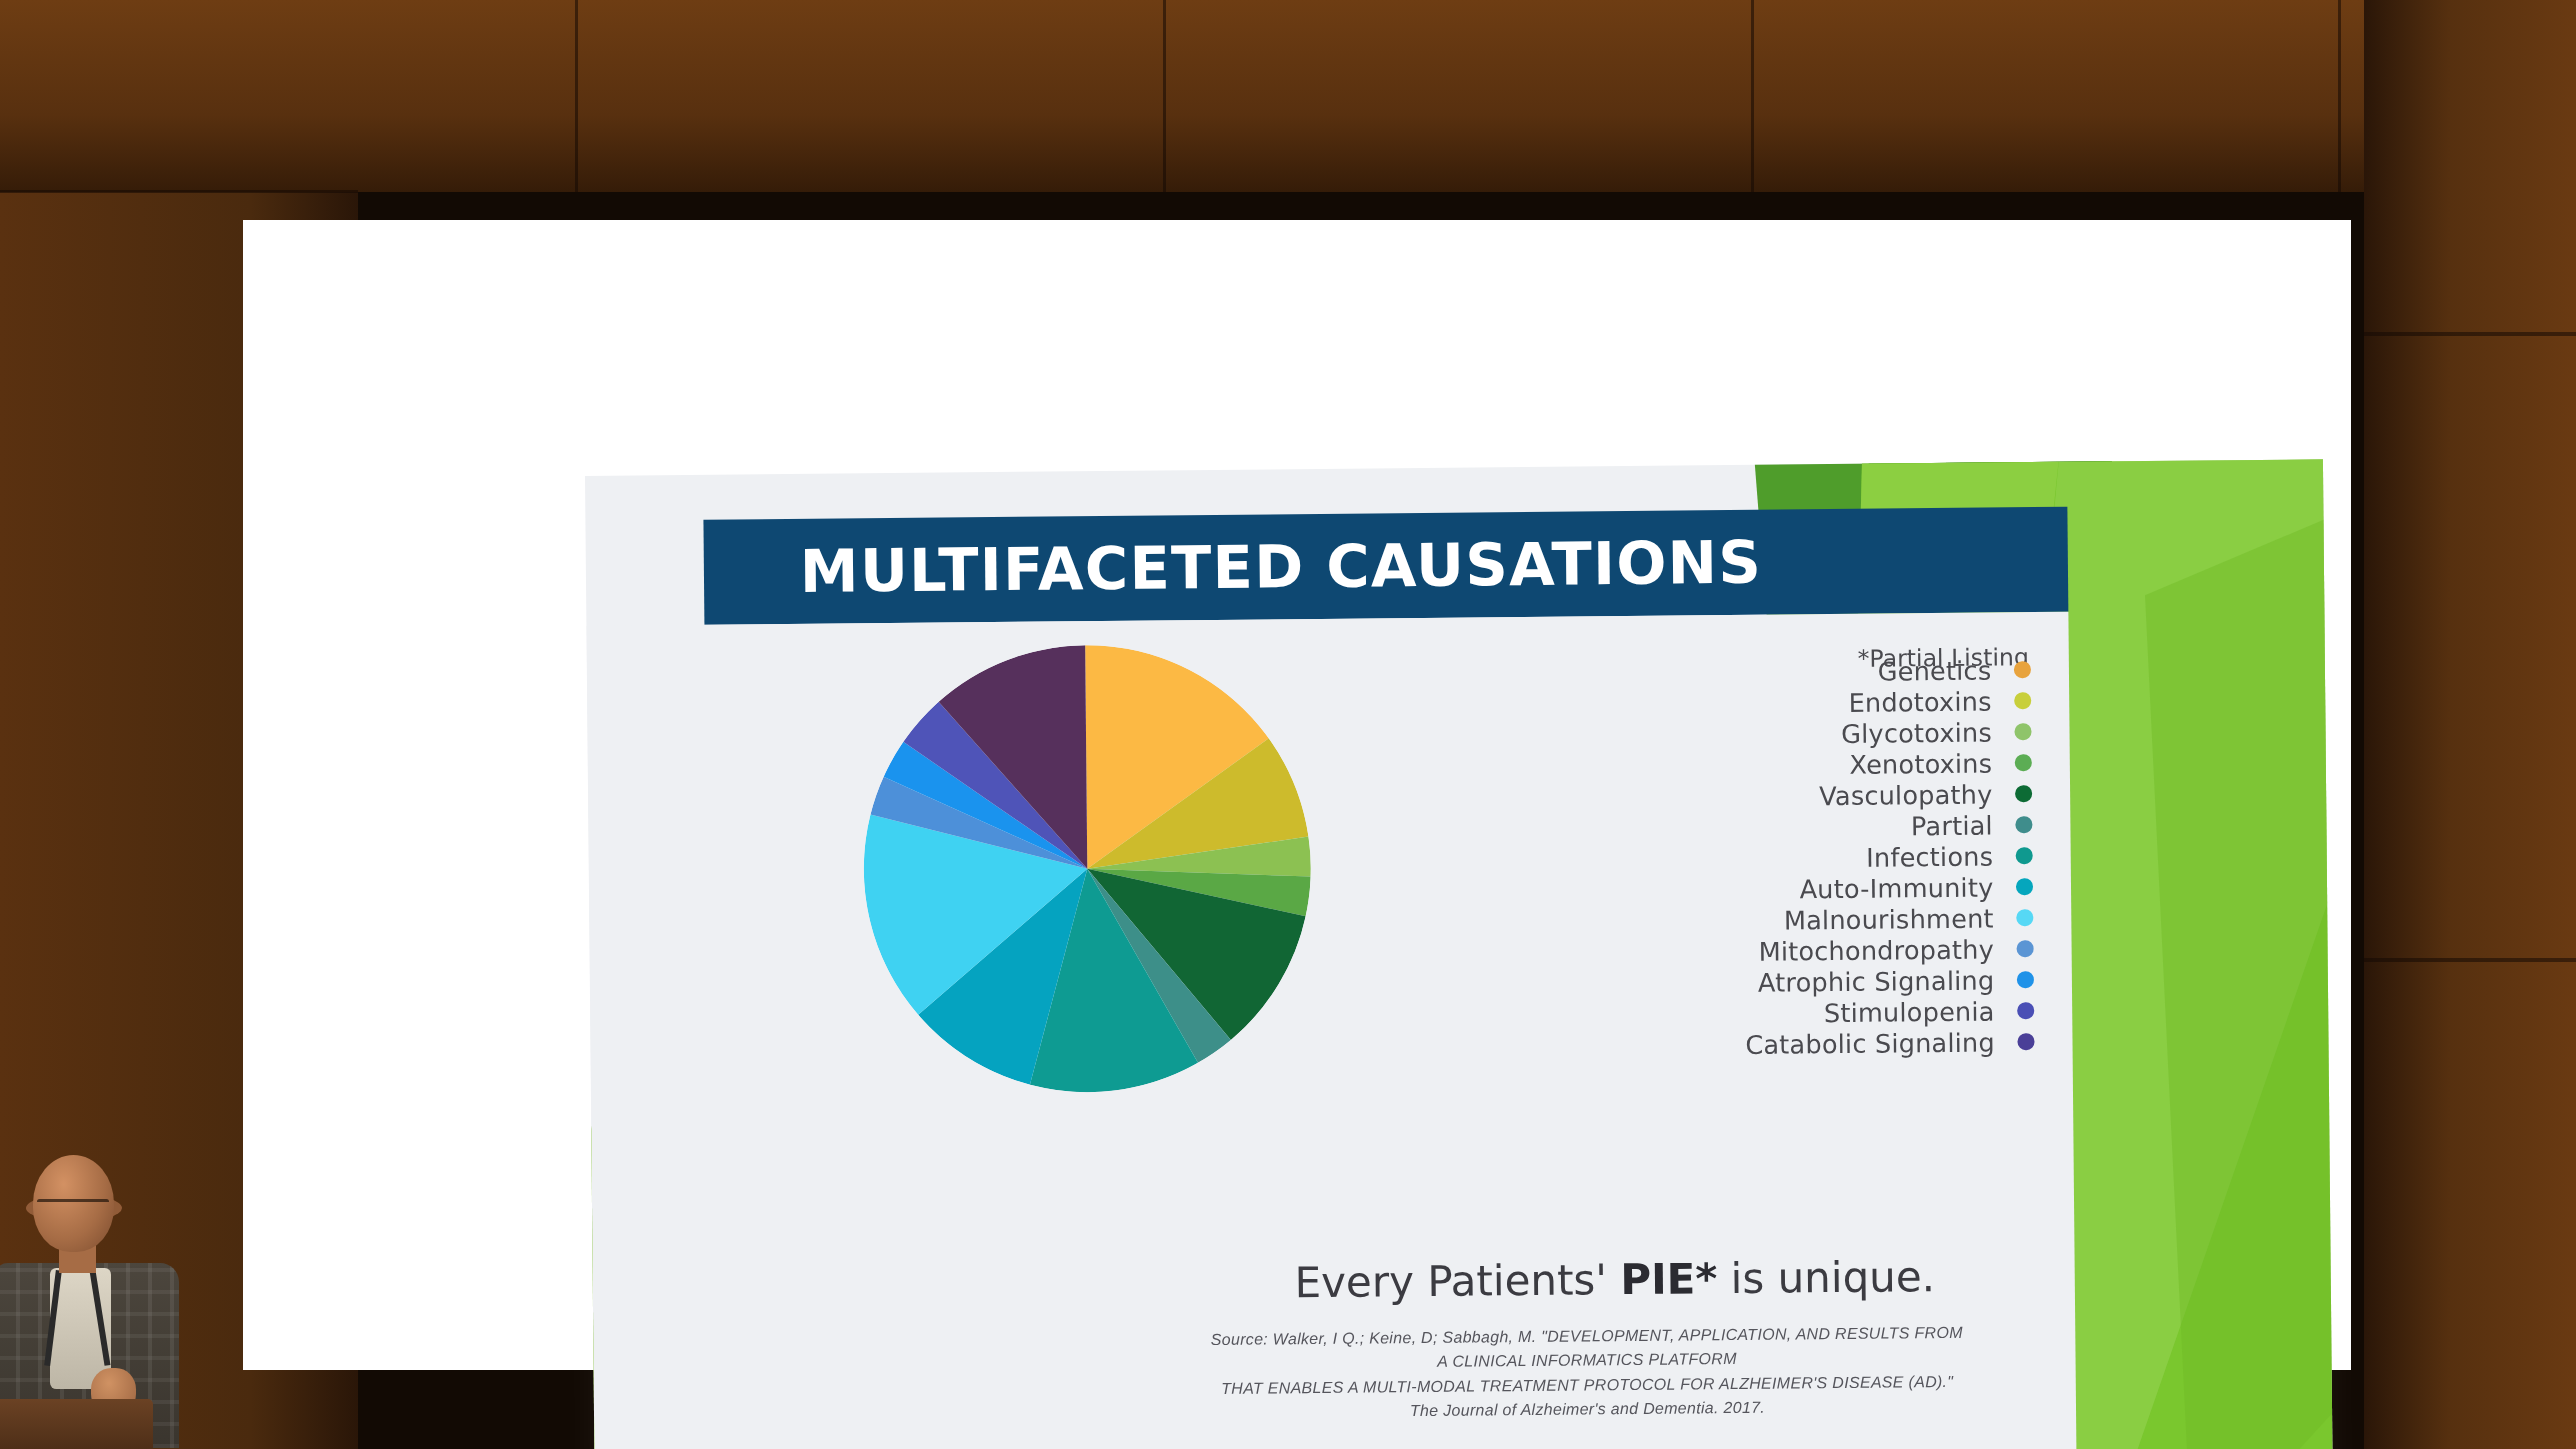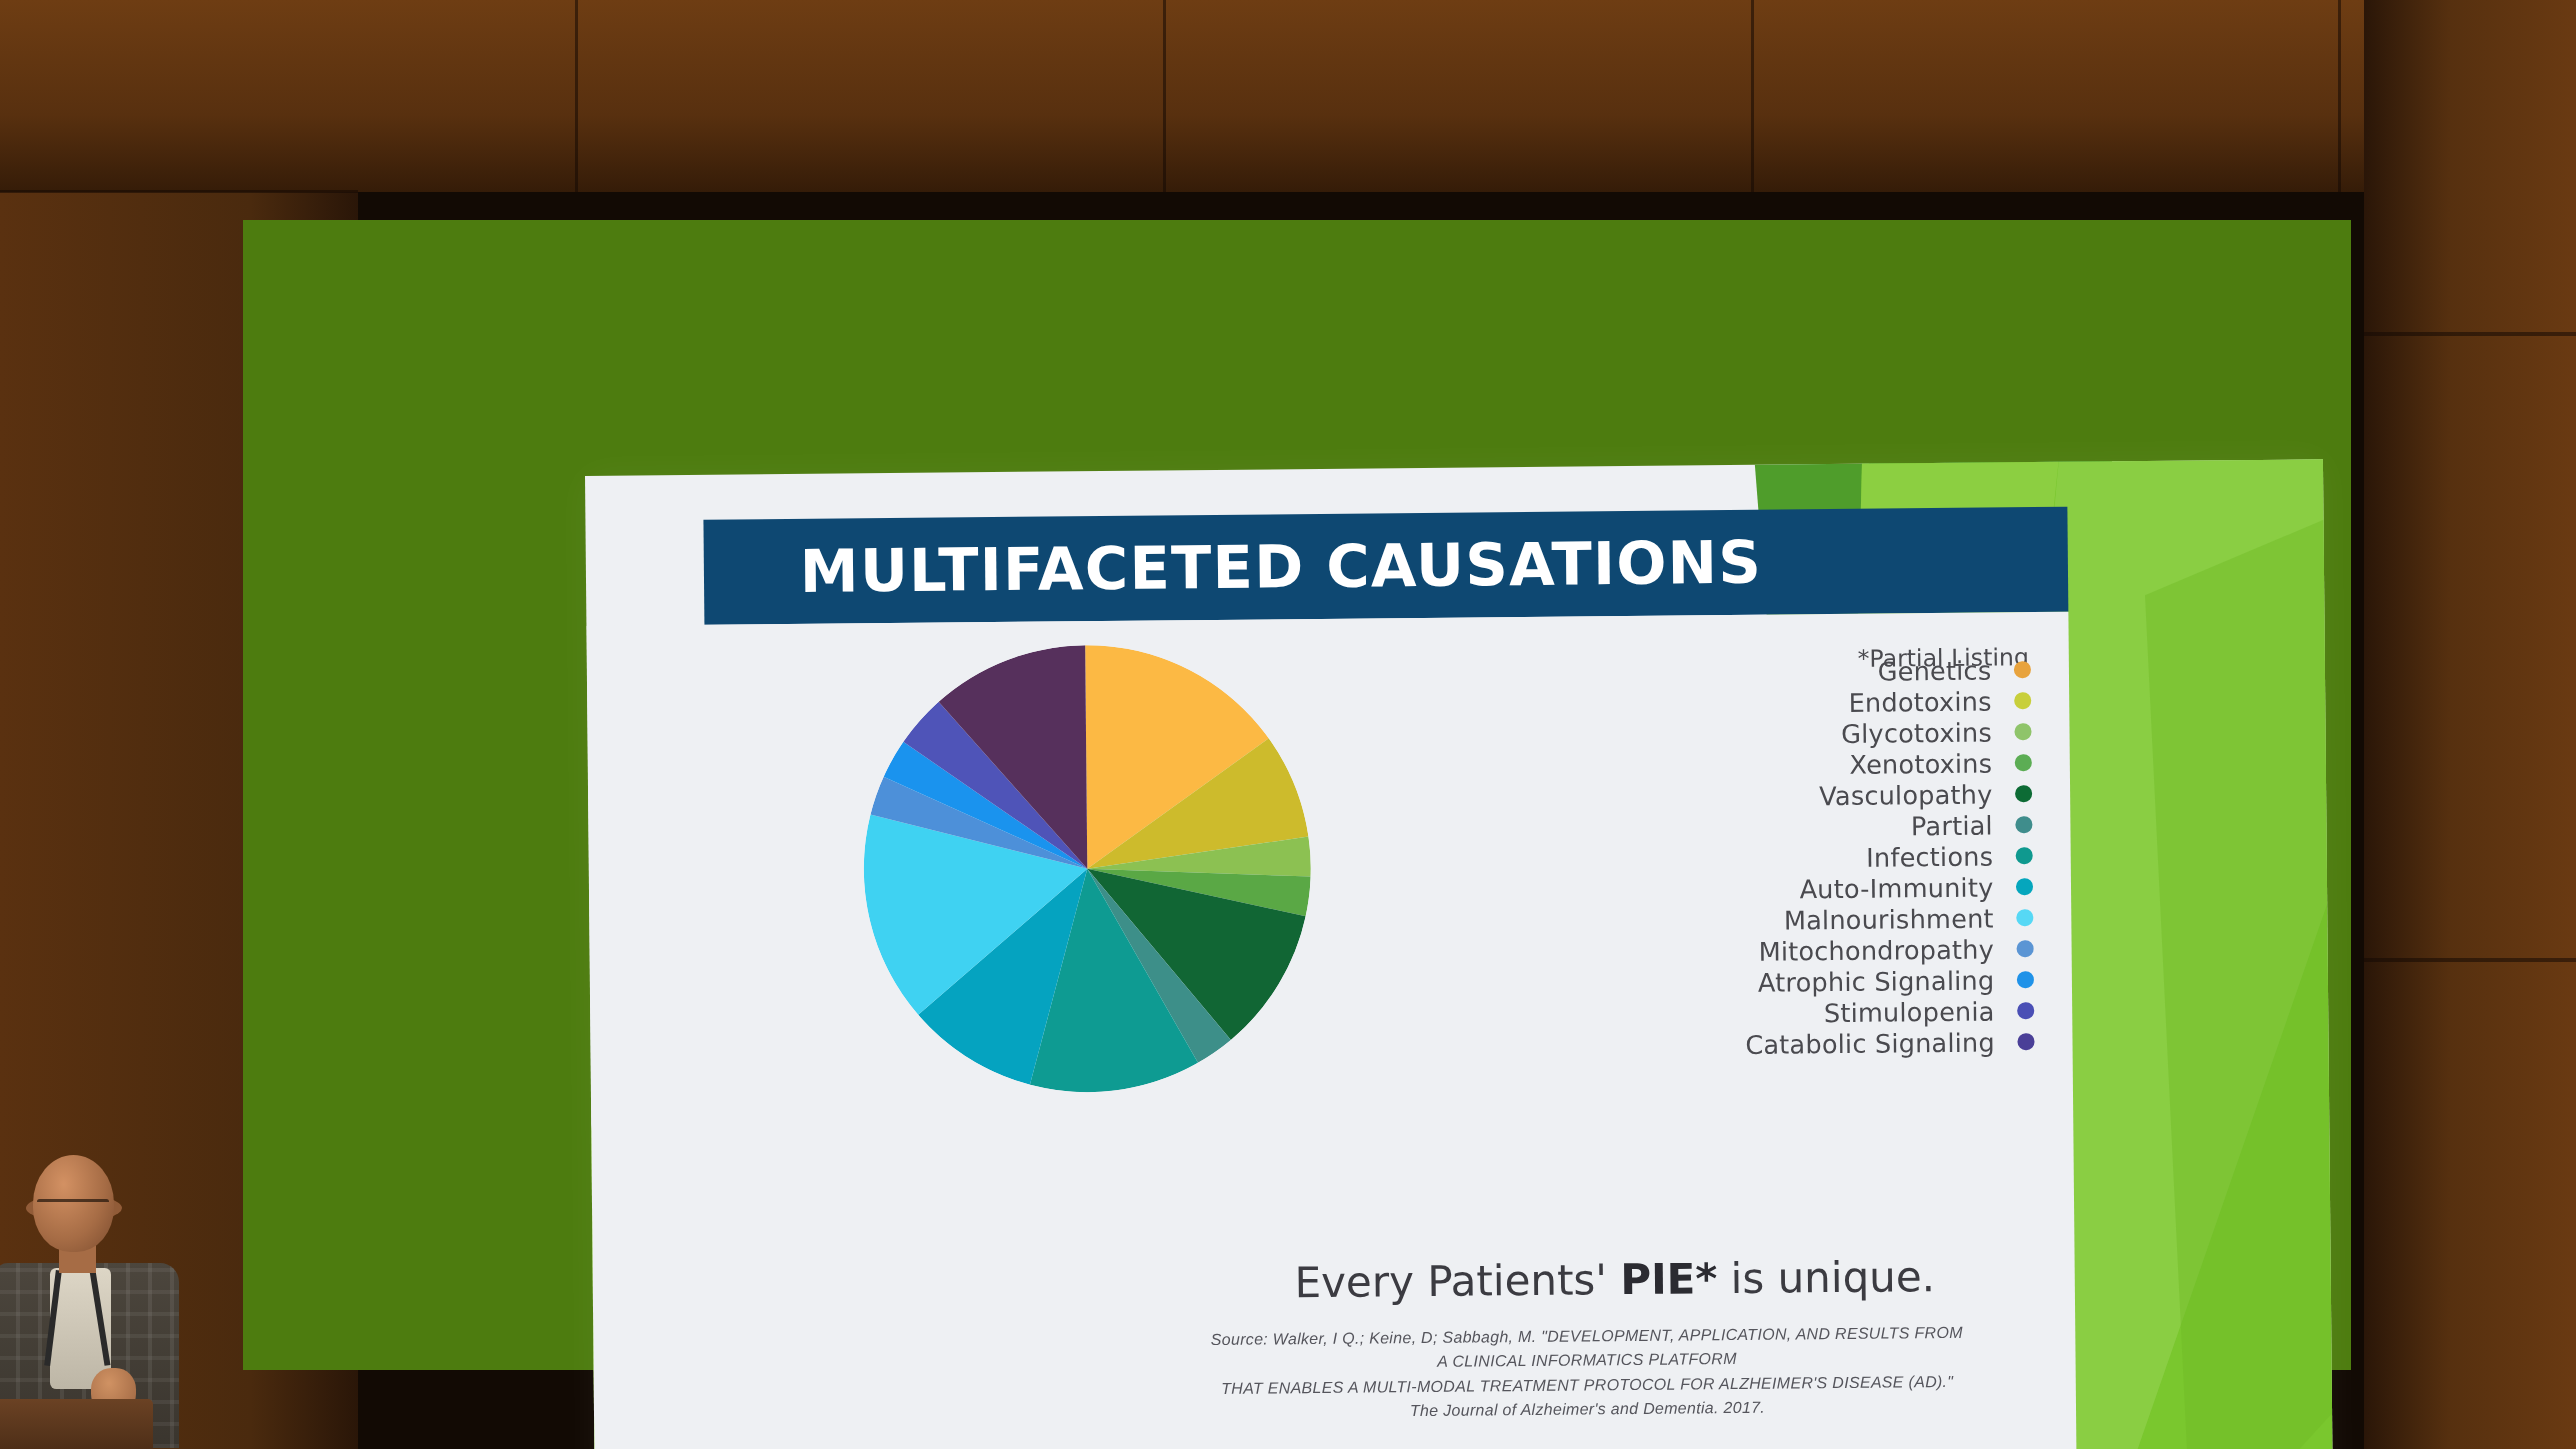--- a/index.html
+++ b/index.html
@@ -12,21 +12,21 @@
   .wood.p1{left:0;top:0;width:2576px;height:192px;
      background:linear-gradient(180deg,#6e3d13 0%,#58300f 60%,#351c08 100%);}
   .wood.left{left:0;top:192px;width:358px;height:1257px;
      background:linear-gradient(90deg,#5a3110 0%,#4a2a0e 70%,#2a1608 100%);}
   .wood.right{left:2364px;top:0;width:212px;height:1449px;
      background:linear-gradient(90deg,#2a1608 0%,#56300f 40%,#6a3a12 100%);}
   .seam{position:absolute;background:rgba(20,10,3,.55);}
 
   
   #screen{position:absolute;left:243px;top:220px;width:2108px;height:1150px;
-          background:#4d7c0f;}
+          background:#ffffff;}
   #slide{position:absolute;left:342px;top:256px;width:1738px;height:1080px;
          background:#eef0f3;overflow:hidden;
          transform:rotate(-0.55deg);transform-origin:0 0;
          box-shadow:0 0 38px rgba(255,255,255,.05);}
 
   
   .deco{position:absolute;}
   .g-tall   {left:1201px;top:-19px;width:575px;height:1124px;}
   .g-left   {left:1169px;top:-12.8px;width:358px;height:1112px;}
 

